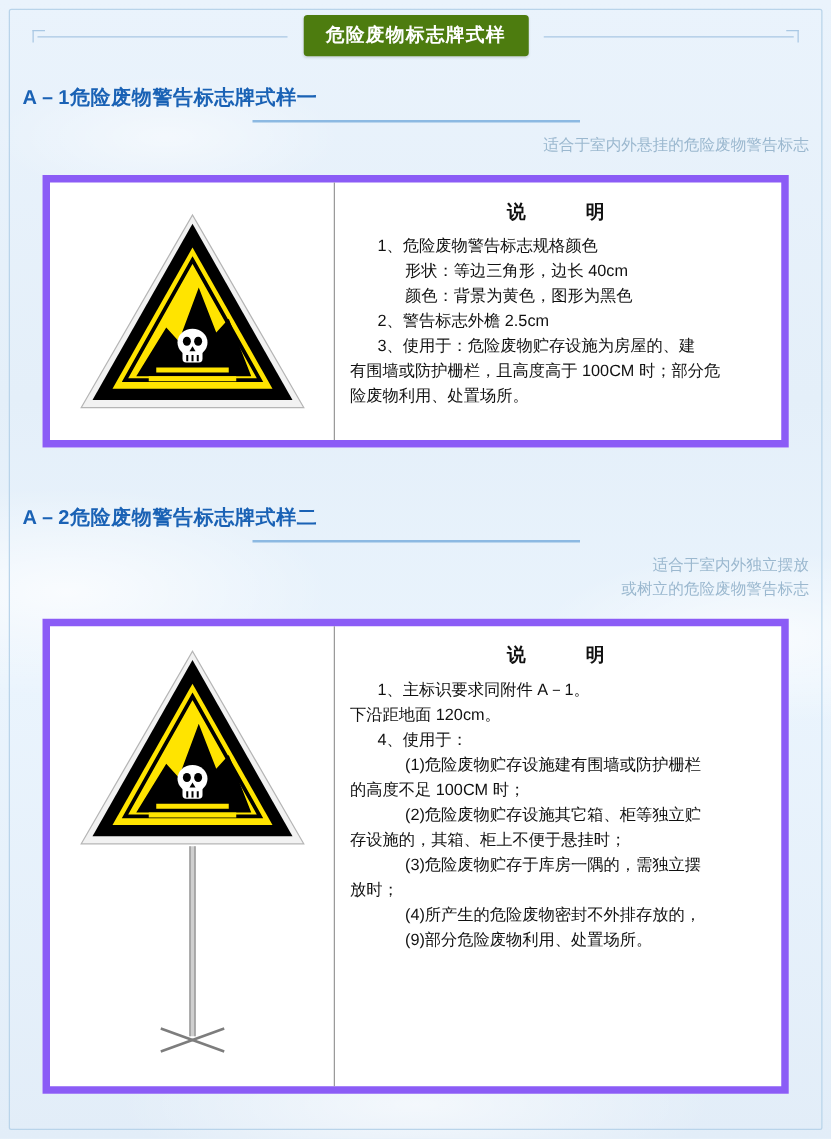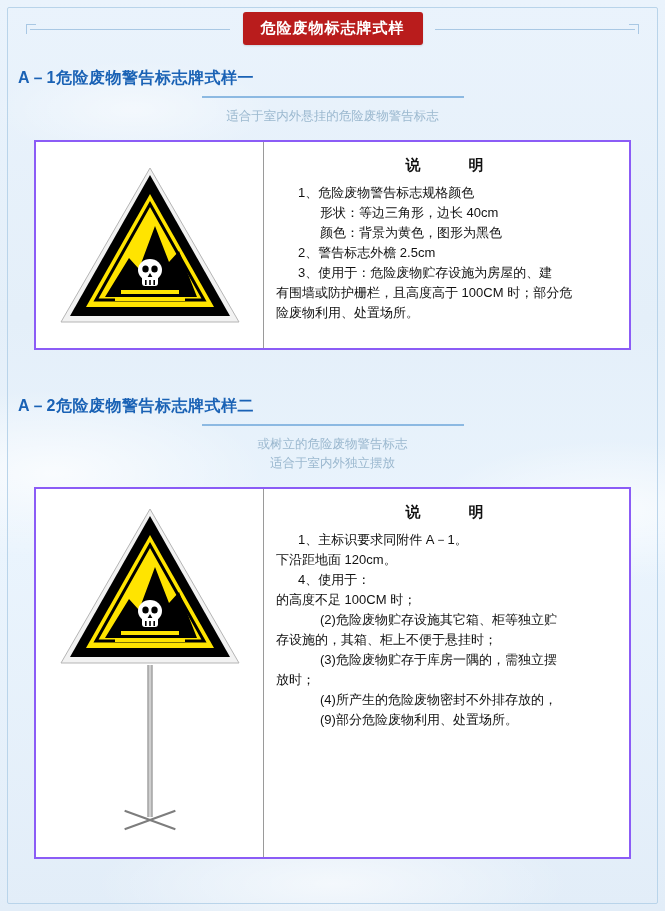--- a/index.html
+++ b/index.html
@@ -55,21 +55,21 @@
     height: 1px;
     background: #a9c8e4;
   }
   .banner-line.left { left: 12px; width: 200px; }
   .banner-line.right { right: 12px; width: 200px; }
   .banner {
     position: absolute;
     left: 50%;
     top: 6px;
     transform: translateX(-50%);
-    background: #b91c1c;
+    background: #4d7c0f;
     color: #ffffff;
     font-size: 15px;
     font-weight: bold;
     letter-spacing: 1px;
     padding: 7px 18px;
     border-radius: 3px;
     white-space: nowrap;
     box-shadow: 0 1px 2px rgba(0,0,0,0.12);
   }
   .banner-wrap .corner {
@@ -89,32 +89,32 @@
     font-weight: bold;
     letter-spacing: 0.5px;
   }
   .sec-underline {
     width: 262px;
     height: 2px;
     background: #8cb9e2;
     margin: 7px auto 0 auto;
   }
   .sec-sub {
-    text-align: center;
+    text-align: right;
     color: #9bb8cf;
     font-size: 12.5px;
     line-height: 19px;
     margin-top: 9px;
   }
 
   
   .card {
     margin: 14px 16px 0 16px;
     background: #ffffff;
-    border: 2px solid #8b5cf6;
+    border: 6px solid #8b5cf6;
     display: flex;
     box-sizing: border-box;
   }
   .card-left {
     width: 228px;
     border-right: 1px solid #9a9a9a;
     position: relative;
     display: flex;
     align-items: center;
     justify-content: center;
@@ -242,22 +242,22 @@
           <p>险废物利用、处置场所。</p>
         </div>
       </div>
     </div>
   </div>
 
   <div class="section" style="margin-top:46px;">
     <div class="sec-title">A－2危险废物警告标志牌式样二</div>
     <div class="sec-underline"></div>
     <div class="sec-sub">
+      <div>适合于室内外独立摆放</div>
       <div>或树立的危险废物警告标志</div>
-      <div>适合于室内外独立摆放</div>
     </div>
 
     <div class="card card-b">
       <div class="card-left">
         <div class="sign">
           <svg width="182" height="158" viewBox="0 0 182 158" xmlns="http://www.w3.org/2000/svg">
             <polygon points="91,2 180,156 2,156" fill="#f2f2f2" stroke="#b5b5b5" stroke-width="1"></polygon>
             <polygon points="91,9 171,150 11,150" fill="#000000"></polygon>
             <polygon points="91,28 155,141 27,141" fill="#ffe400"></polygon>
             <polygon points="91,38 145,134 37,134" fill="none" stroke="#000000" stroke-width="3"></polygon>
@@ -279,20 +279,21 @@
           <span class="a"></span>
           <span class="b"></span>
         </div>
       </div>
       <div class="card-right">
         <div class="desc-title">说　　明</div>
         <div class="desc-body">
           <p class="indent1">1、主标识要求同附件 A－1。</p>
           <p>下沿距地面 120cm。</p>
           <p class="indent1">4、使用于：</p>
+          <p class="indent2">(1)危险废物贮存设施建有围墙或防护栅栏</p>
           <p>的高度不足 100CM 时；</p>
           <p class="indent2">(2)危险废物贮存设施其它箱、柜等独立贮</p>
           <p>存设施的，其箱、柜上不便于悬挂时；</p>
           <p class="indent2">(3)危险废物贮存于库房一隅的，需独立摆</p>
           <p>放时；</p>
           <p class="indent2">(4)所产生的危险废物密封不外排存放的，</p>
           <p class="indent2">(9)部分危险废物利用、处置场所。</p>
         </div>
       </div>
     </div>

